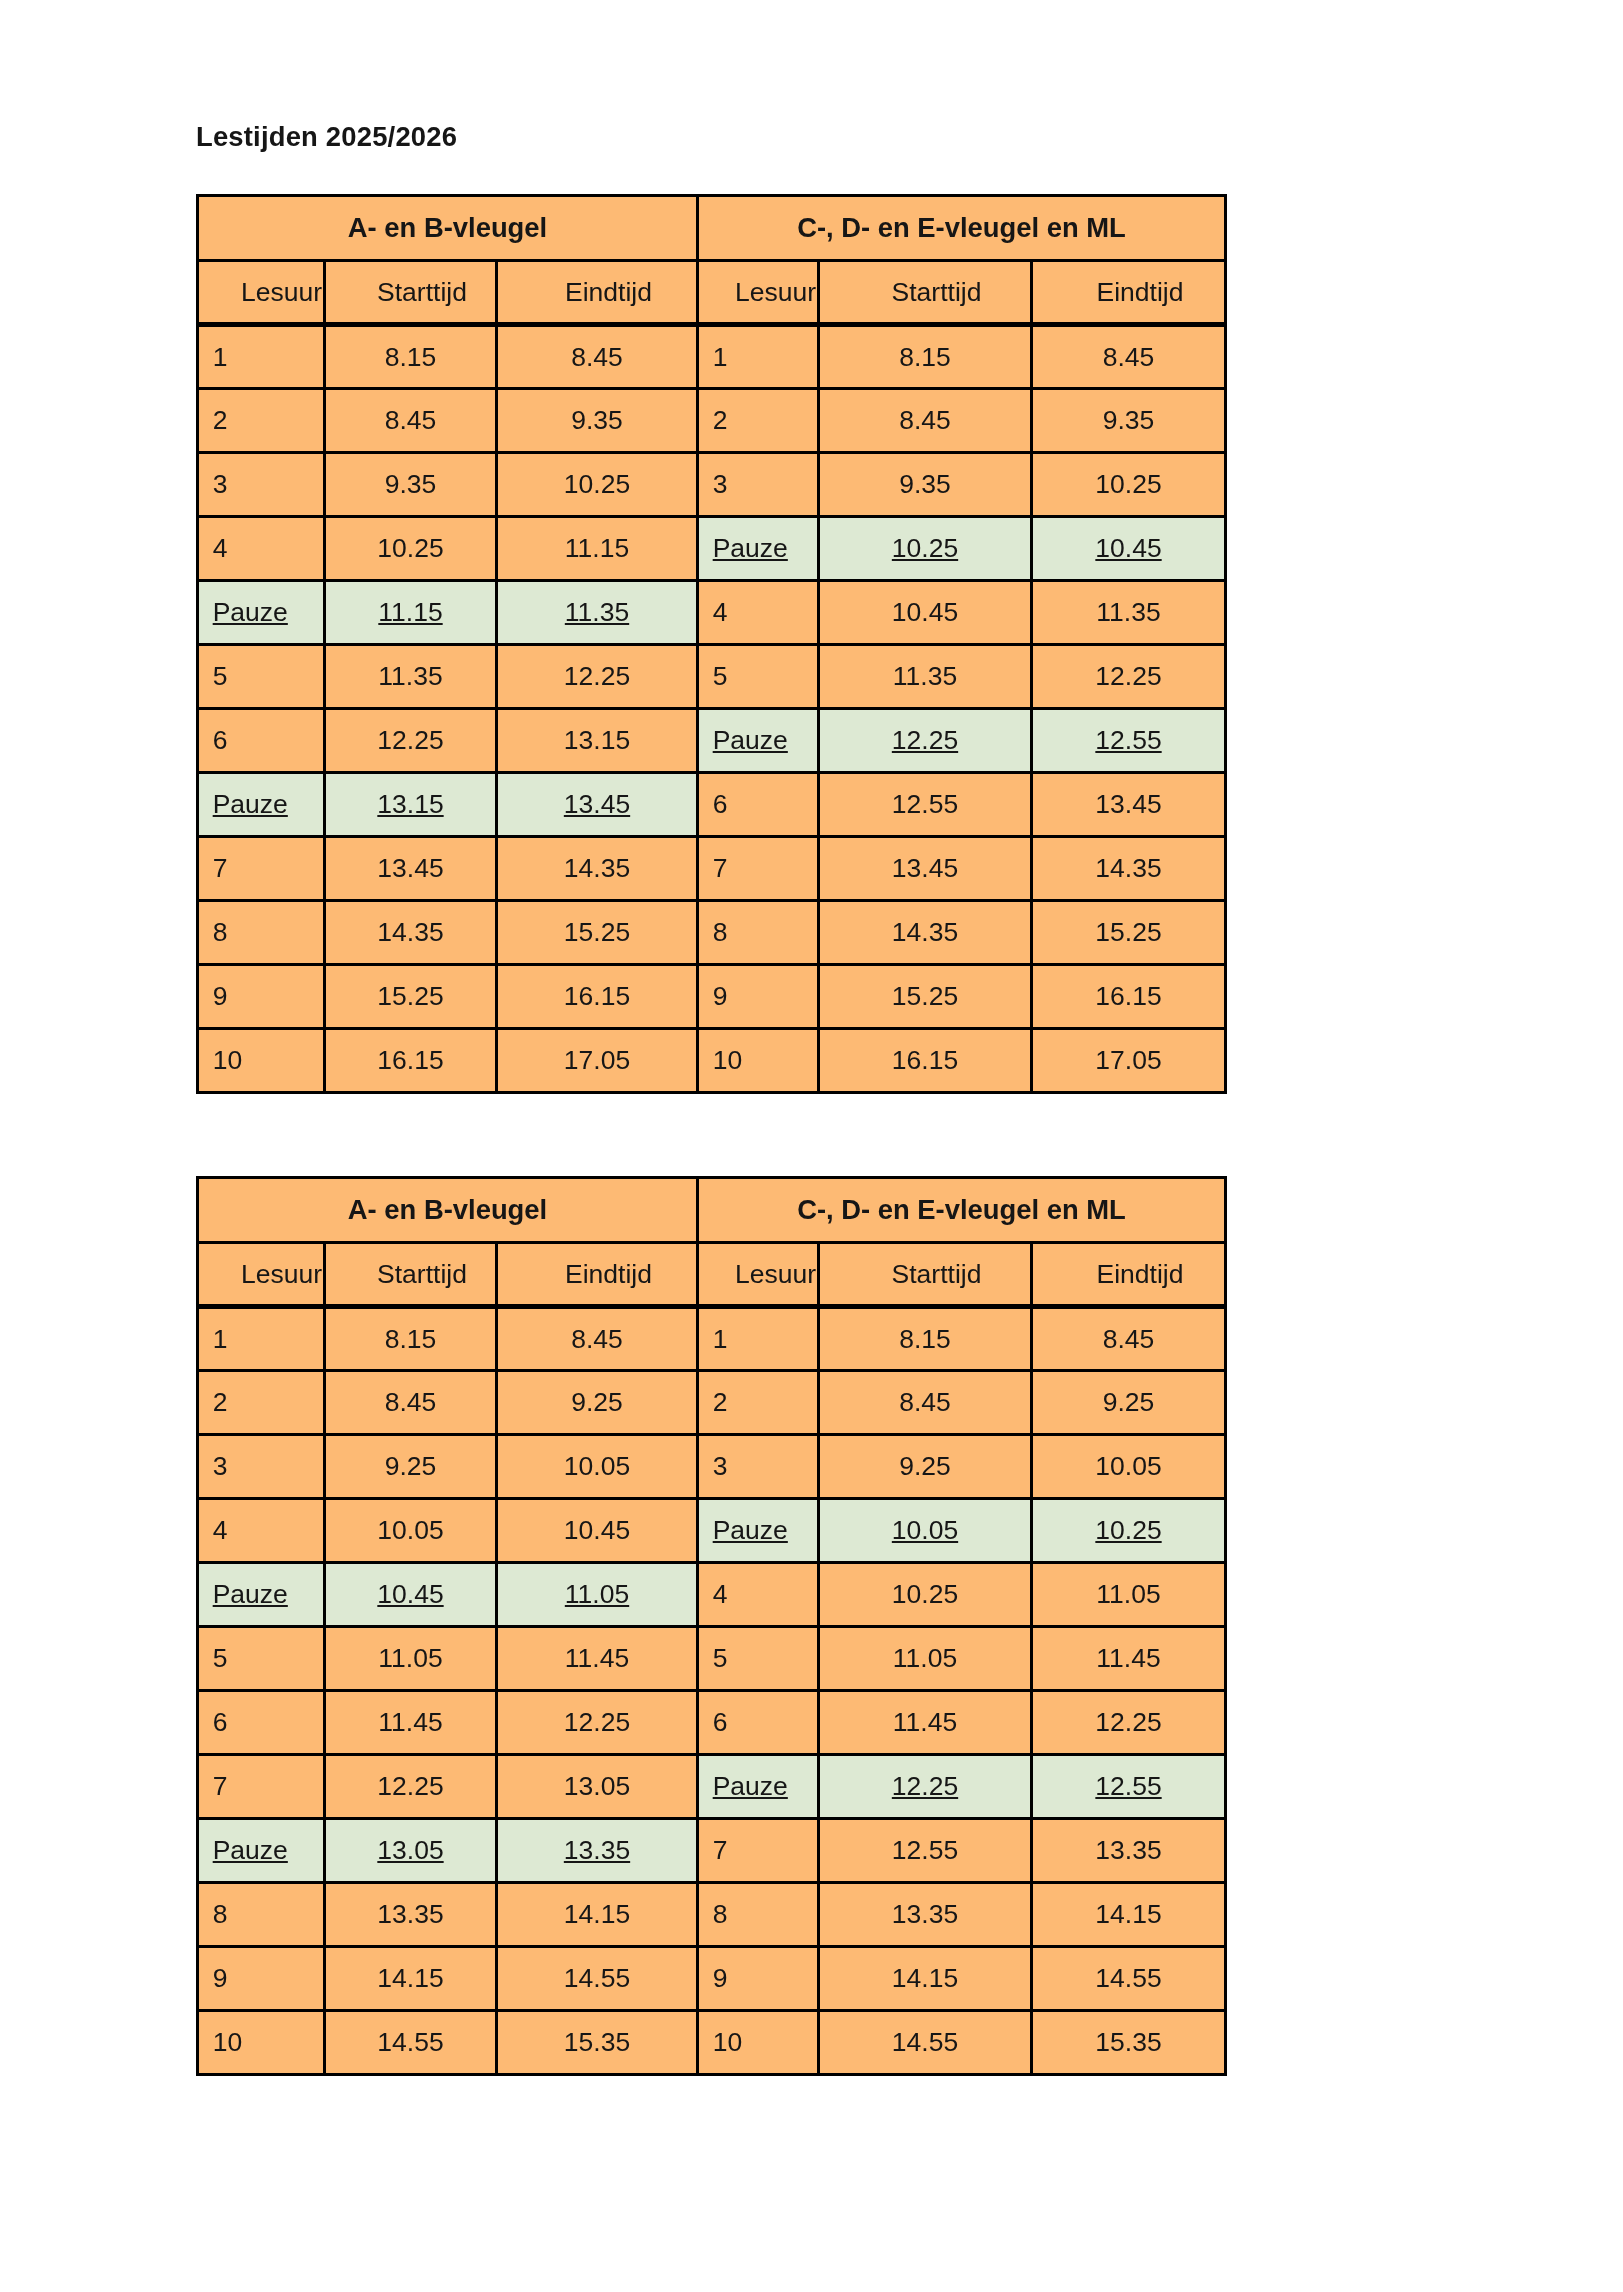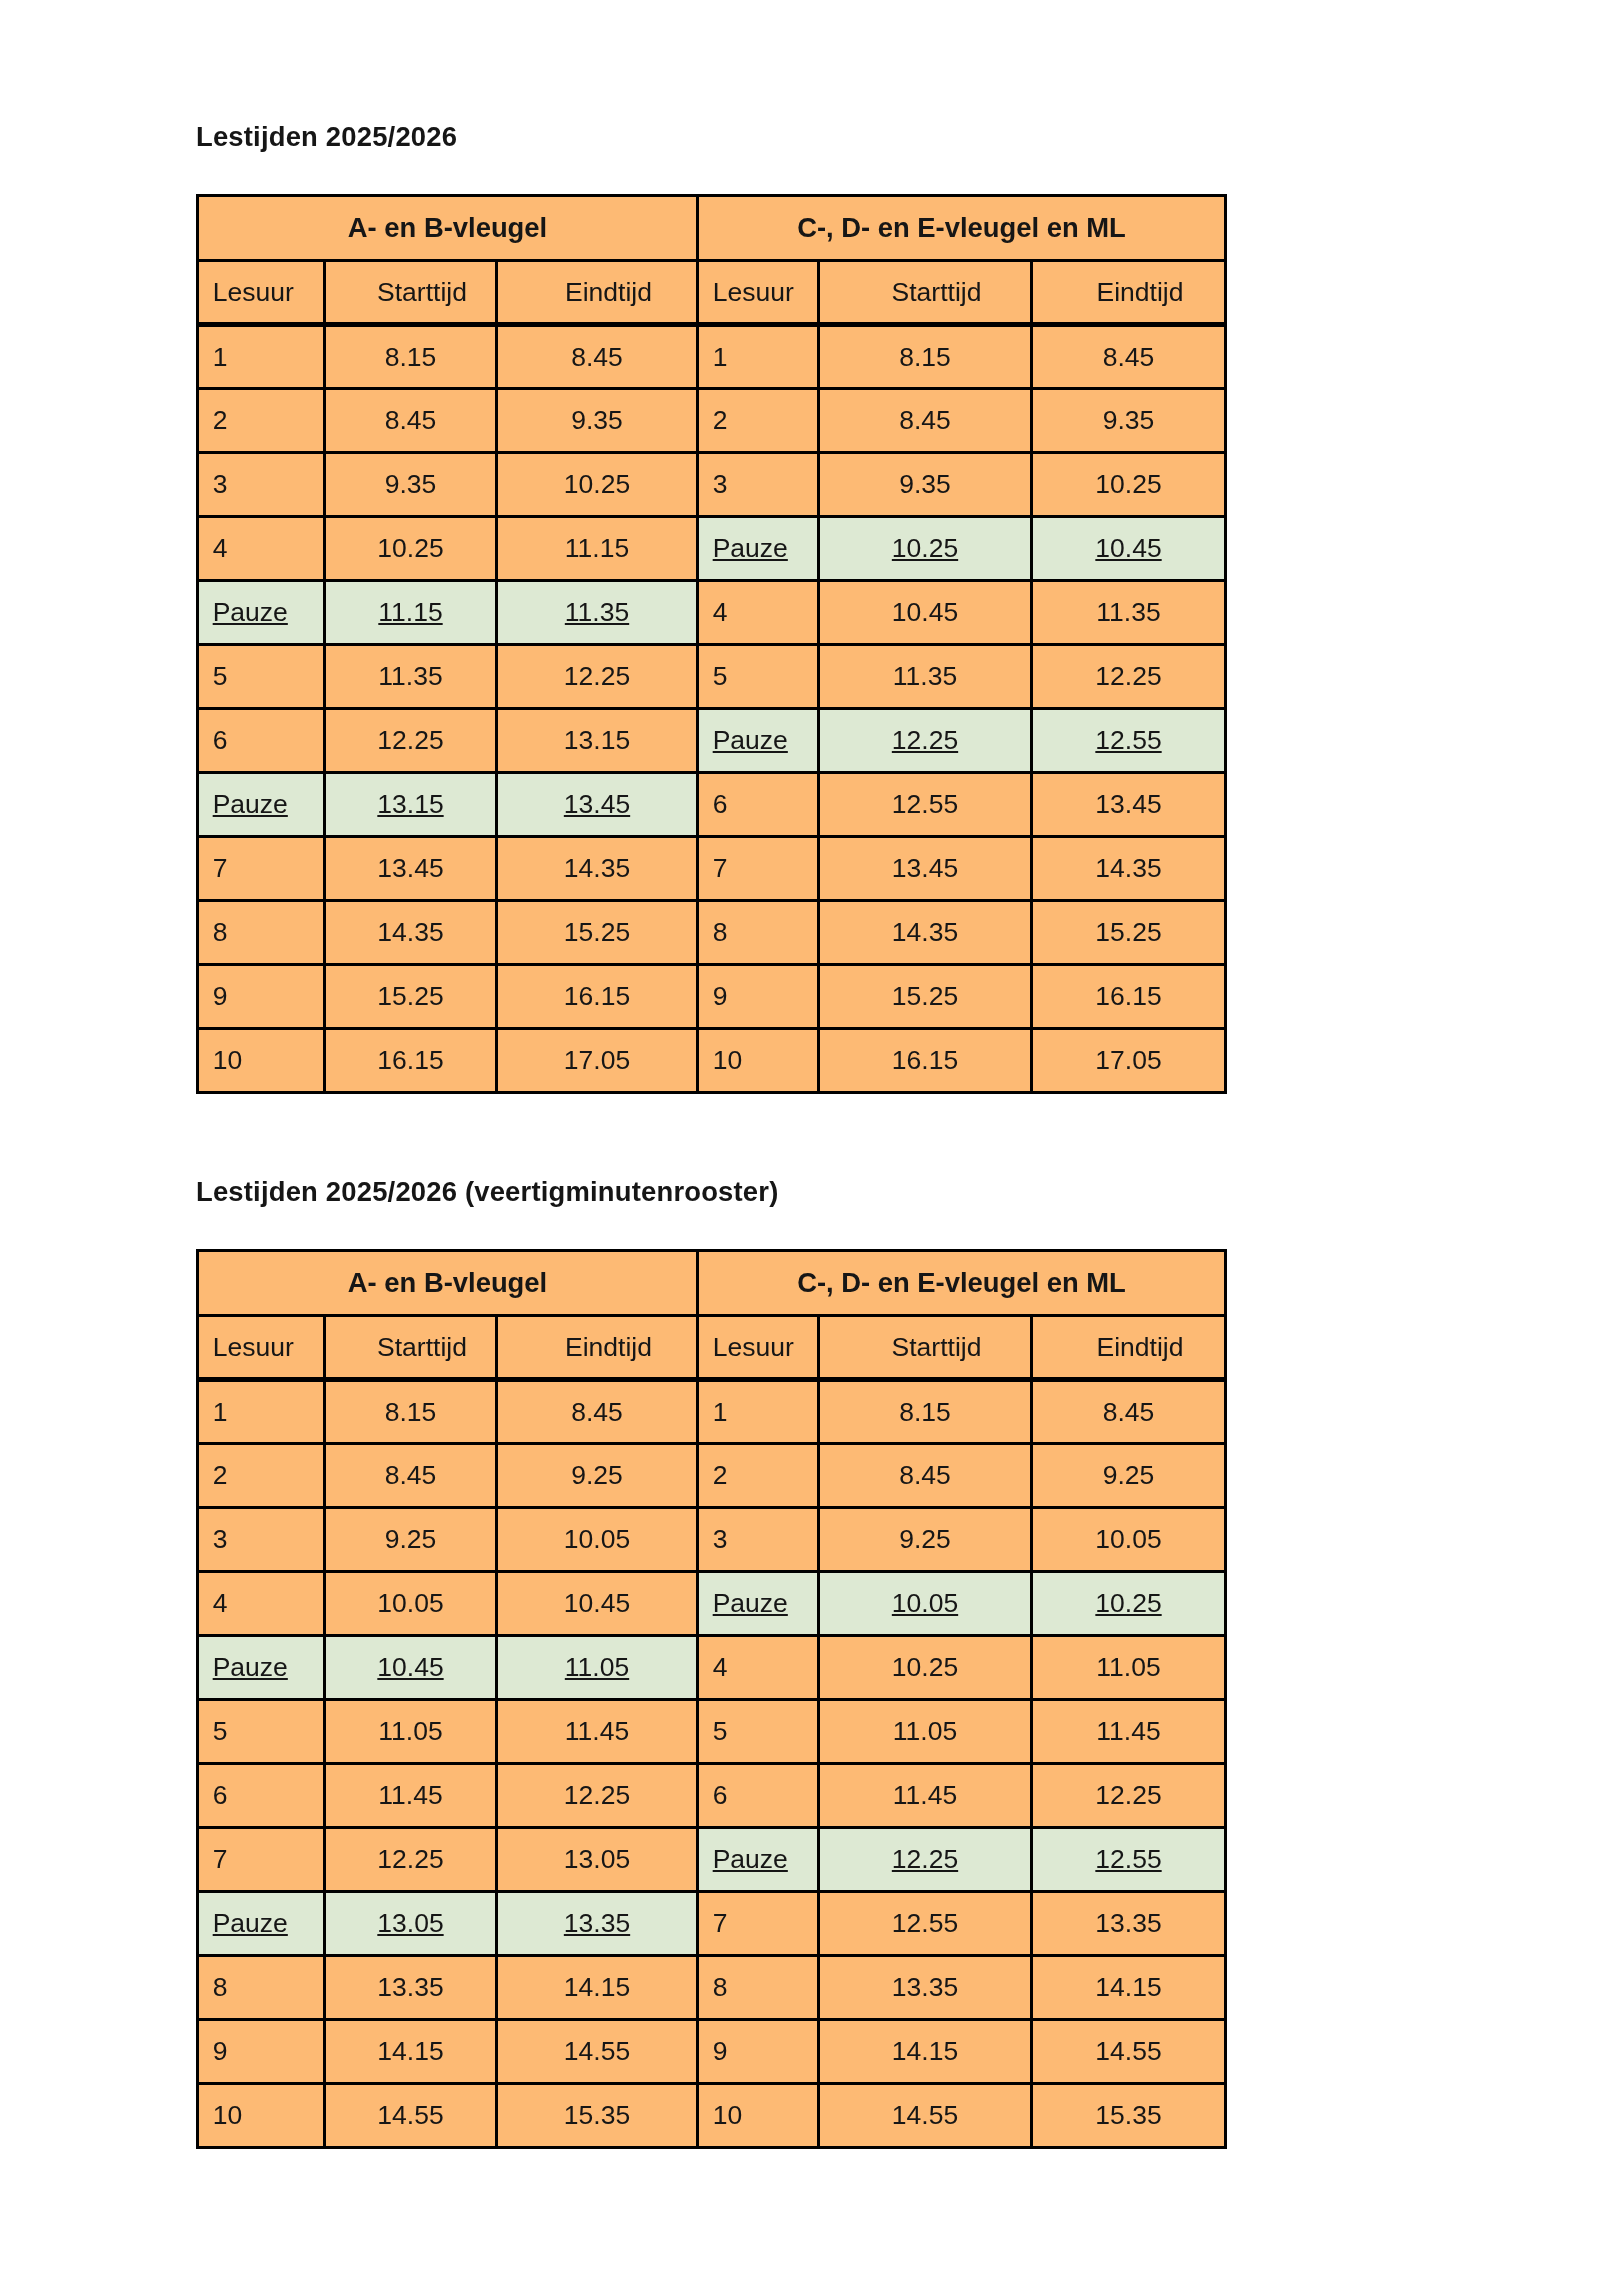--- a/index.html
+++ b/index.html
@@ -53,21 +53,21 @@
   }
   tr.col-row th {
     height: 64px;
     font-size: 26.5px;
     font-weight: 400;
     vertical-align: middle;
     border-bottom-width: 5.9px;
     padding-left: 24px;
   }
   tr.col-row th.lesuur {
-    text-align: left;
+    text-align: right;
     padding-left: 13.7px;
   }
   tr.col-row th.time { text-align: center; }
   table.schedule td {
     height: 64px;
     font-size: 26.5px;
     vertical-align: middle;
   }
   td.lesuur {
     text-align: left;
@@ -201,21 +201,20 @@
             <td class="time">17.05</td>
             <td class="lesuur">10</td>
             <td class="time">16.15</td>
             <td class="time">17.05</td>
           </tr>
         </tbody>
     </table>
   </div>
 
   <div class="section">
-    <h1 class="doc-title">Lestijden 2025/2026 (veertigminutenrooster)</h1>
     <table class="schedule">
       <colgroup>
         <col style="width:127px">
           <col style="width:172px">
           <col style="width:201px">
         <col style="width:121px">
           <col style="width:213px">
           <col style="width:194px">
       </colgroup>
       <thead>

